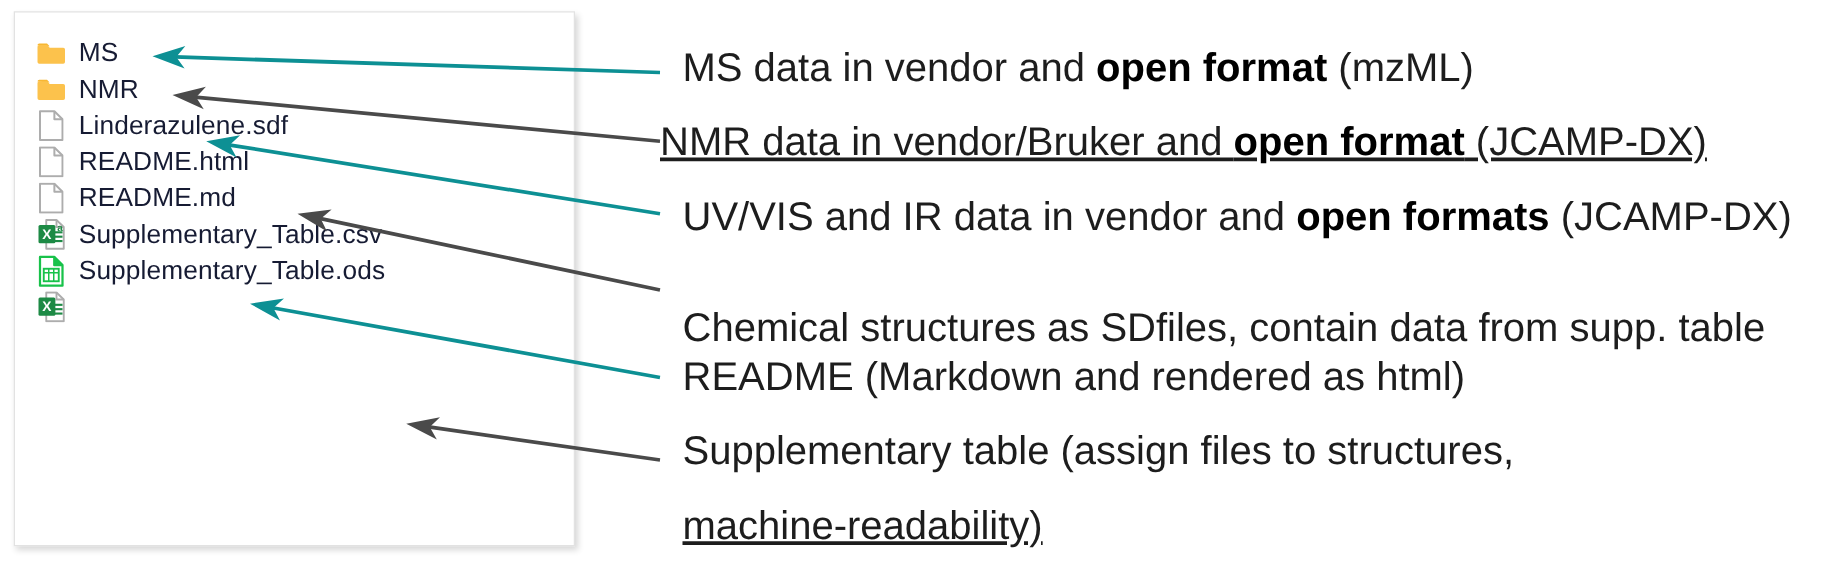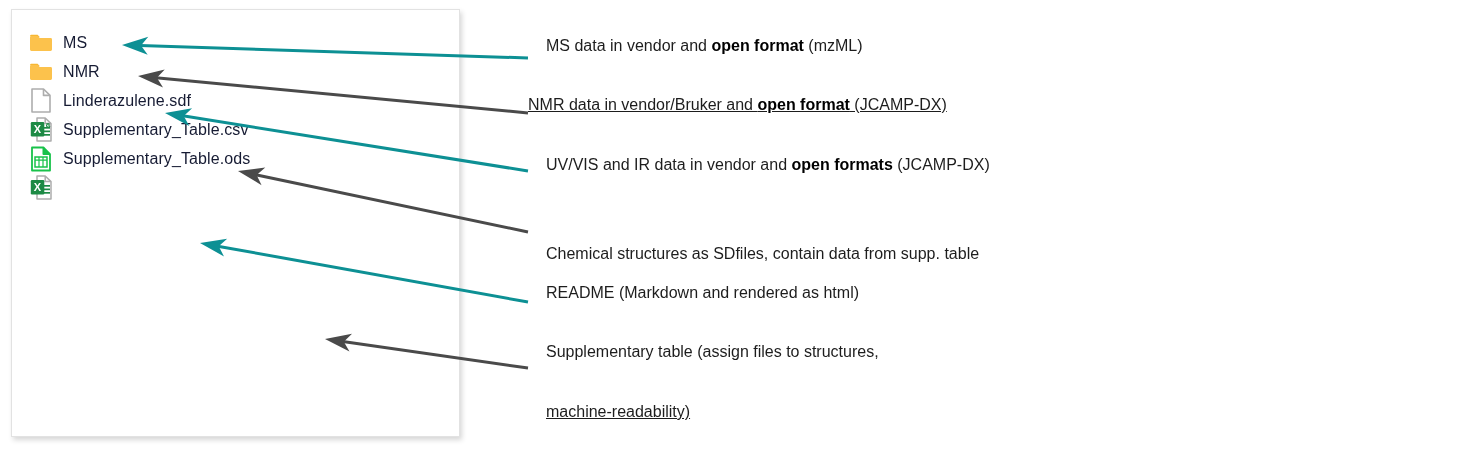--- a/index.html
+++ b/index.html
@@ -37,30 +37,30 @@
     width: 26px; height: 26px;
     flex: 0 0 26px;
     position: relative;
     margin-right: 9px;
     display: flex;
     align-items: center;
     justify-content: center;
   }
   .file-icon svg { display: block; }
   .file-label {
-    font-size: 16px;
+    font-size: 21px;
     color: #161b33;
     letter-spacing: 0.1px;
     white-space: nowrap;
   }
 
   
   .annotation {
     position: absolute;
-    font-size: 16px;
+    font-size: 32px;
     color: #1d1d1d;
     white-space: nowrap;
     line-height: 1.0;
     font-weight: 400;
   }
   .annotation b { font-weight: 700; color: #000; }
 
   
   #arrow-layer {
     position: absolute;
@@ -93,20 +93,38 @@
         <span class="file-label">NMR</span>
       </div>
       <div class="file-row">
         <span class="file-icon">
           <svg width="20" height="25" viewBox="0 0 20 25">
     <path d="M1 1h11.5L19 7.4V24H1z" fill="#ffffff" stroke="#adadad" stroke-width="1.6" stroke-linejoin="round"></path>
     <path d="M12.5 1v6.4H19" fill="none" stroke="#adadad" stroke-width="1.6" stroke-linejoin="round"></path>
   </svg>
         </span>
         <span class="file-label">Linderazulene.sdf</span>
+      </div>
+      <div class="file-row">
+        <span class="file-icon">
+          <svg width="20" height="25" viewBox="0 0 20 25">
+    <path d="M1 1h11.5L19 7.4V24H1z" fill="#ffffff" stroke="#adadad" stroke-width="1.6" stroke-linejoin="round"></path>
+    <path d="M12.5 1v6.4H19" fill="none" stroke="#adadad" stroke-width="1.6" stroke-linejoin="round"></path>
+  </svg>
+        </span>
+        <span class="file-label">README.html</span>
+      </div>
+      <div class="file-row">
+        <span class="file-icon">
+          <svg width="20" height="25" viewBox="0 0 20 25">
+    <path d="M1 1h11.5L19 7.4V24H1z" fill="#ffffff" stroke="#adadad" stroke-width="1.6" stroke-linejoin="round"></path>
+    <path d="M12.5 1v6.4H19" fill="none" stroke="#adadad" stroke-width="1.6" stroke-linejoin="round"></path>
+  </svg>
+        </span>
+        <span class="file-label">README.md</span>
       </div>
       <div class="file-row">
         <span class="file-icon">
           <svg width="22" height="25" viewBox="0 0 22 25">
     <path d="M7 1h8.2L21 6.6V24H7z" fill="#ffffff" stroke="#adadad" stroke-width="1.5" stroke-linejoin="round"></path>
     <path d="M15.2 1v5.6H21" fill="none" stroke="#adadad" stroke-width="1.5"></path>
     <rect x="11.5" y="10" width="8.5" height="1.7" fill="#1d8a45"></rect>
     <rect x="11.5" y="13.5" width="8.5" height="1.7" fill="#1d8a45"></rect>
     <rect x="11.5" y="17" width="8.5" height="1.7" fill="#1d8a45"></rect>
     <rect x="0.8" y="5" width="13.5" height="14.5" rx="1.2" fill="#1d8a45"></rect>

